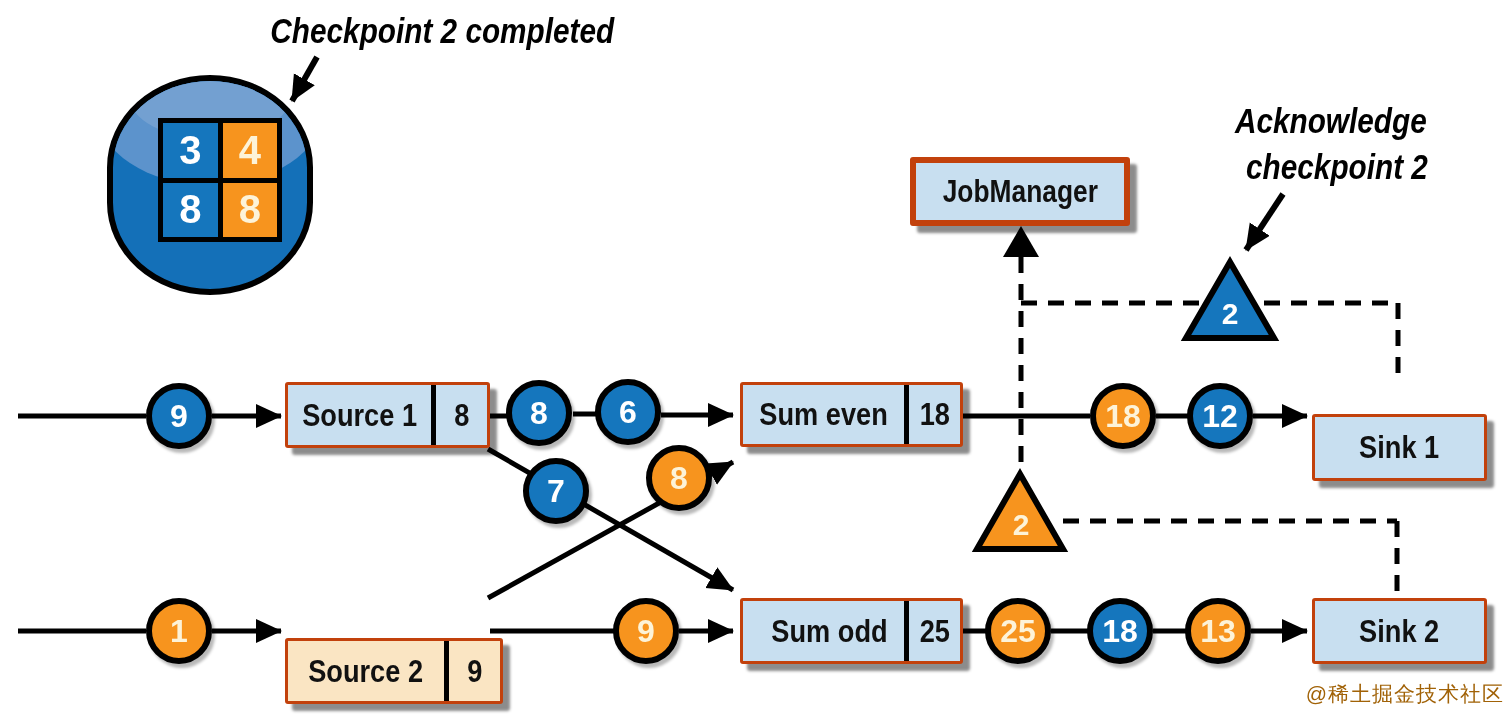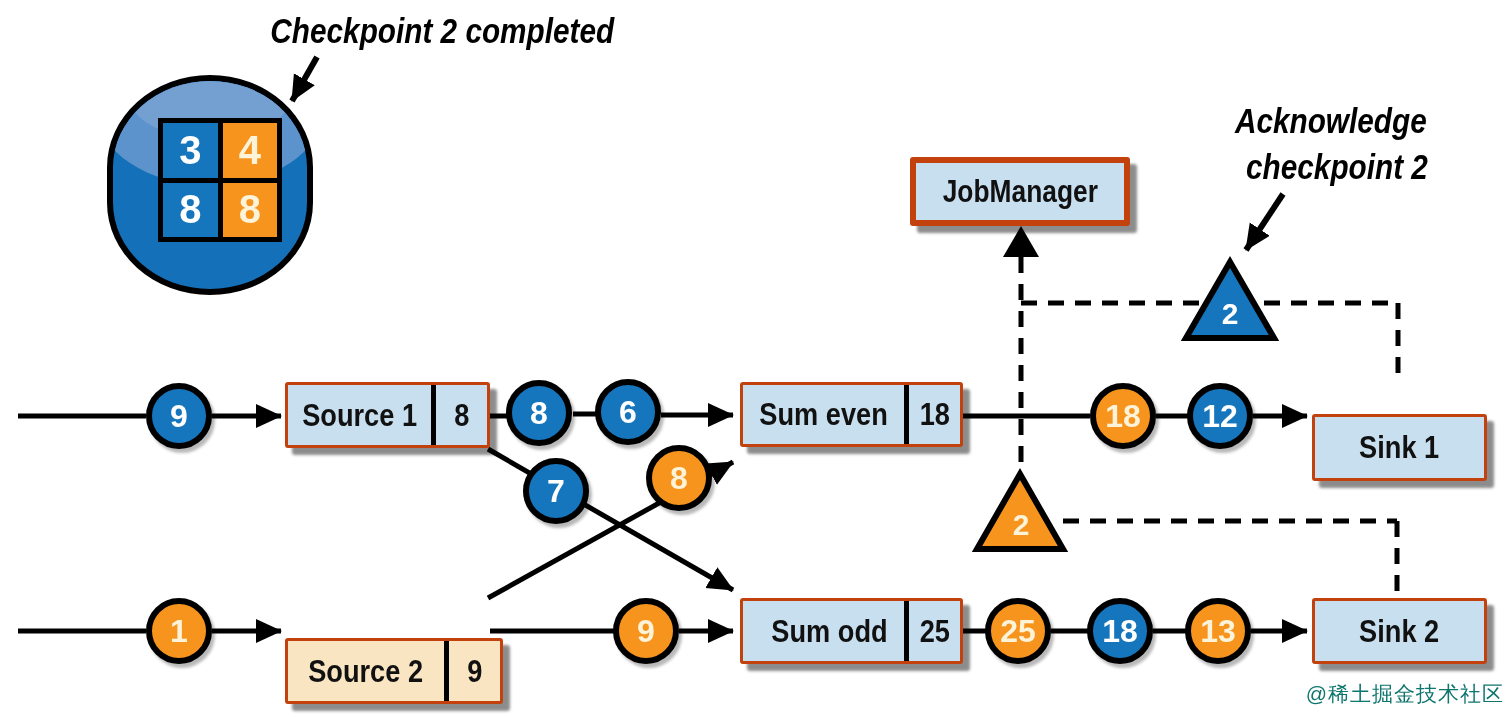--- a/index.html
+++ b/index.html
@@ -43,21 +43,21 @@
        border-radius:50%;}
   .cyl .shine2{position:absolute;left:8%;top:-14%;width:84%;height:42%;background:#7fa7d4;
        border-radius:50%;opacity:.65;}
   .grid{position:absolute;left:158px;top:118px;width:124px;height:124px;box-sizing:border-box;
         background:#000;border:5px solid #000;display:grid;
         grid-template-columns:1fr 1fr;grid-template-rows:1fr 1fr;gap:5px;}
   .grid .cell{display:flex;align-items:center;justify-content:center;
               font-weight:bold;font-size:40px;color:#fff;}
   .grid .cell[data-color="orange"]{color:#fdf3d8;}
 
-  .watermark{position:absolute;right:8px;bottom:10px;font-size:21px;color:#0f766e;
+  .watermark{position:absolute;right:8px;bottom:10px;font-size:21px;color:#a16207;
              letter-spacing:1px;text-shadow:1px 1px 0 #fff;}
 </style>
 </head>
 <body>
 
 <div class="canvas">
 
   <svg class="wires" viewBox="0 0 1512 718">
     <defs>
       <marker id="ah" markerUnits="userSpaceOnUse" markerWidth="30" markerHeight="26" refX="25" refY="12" orient="auto">

